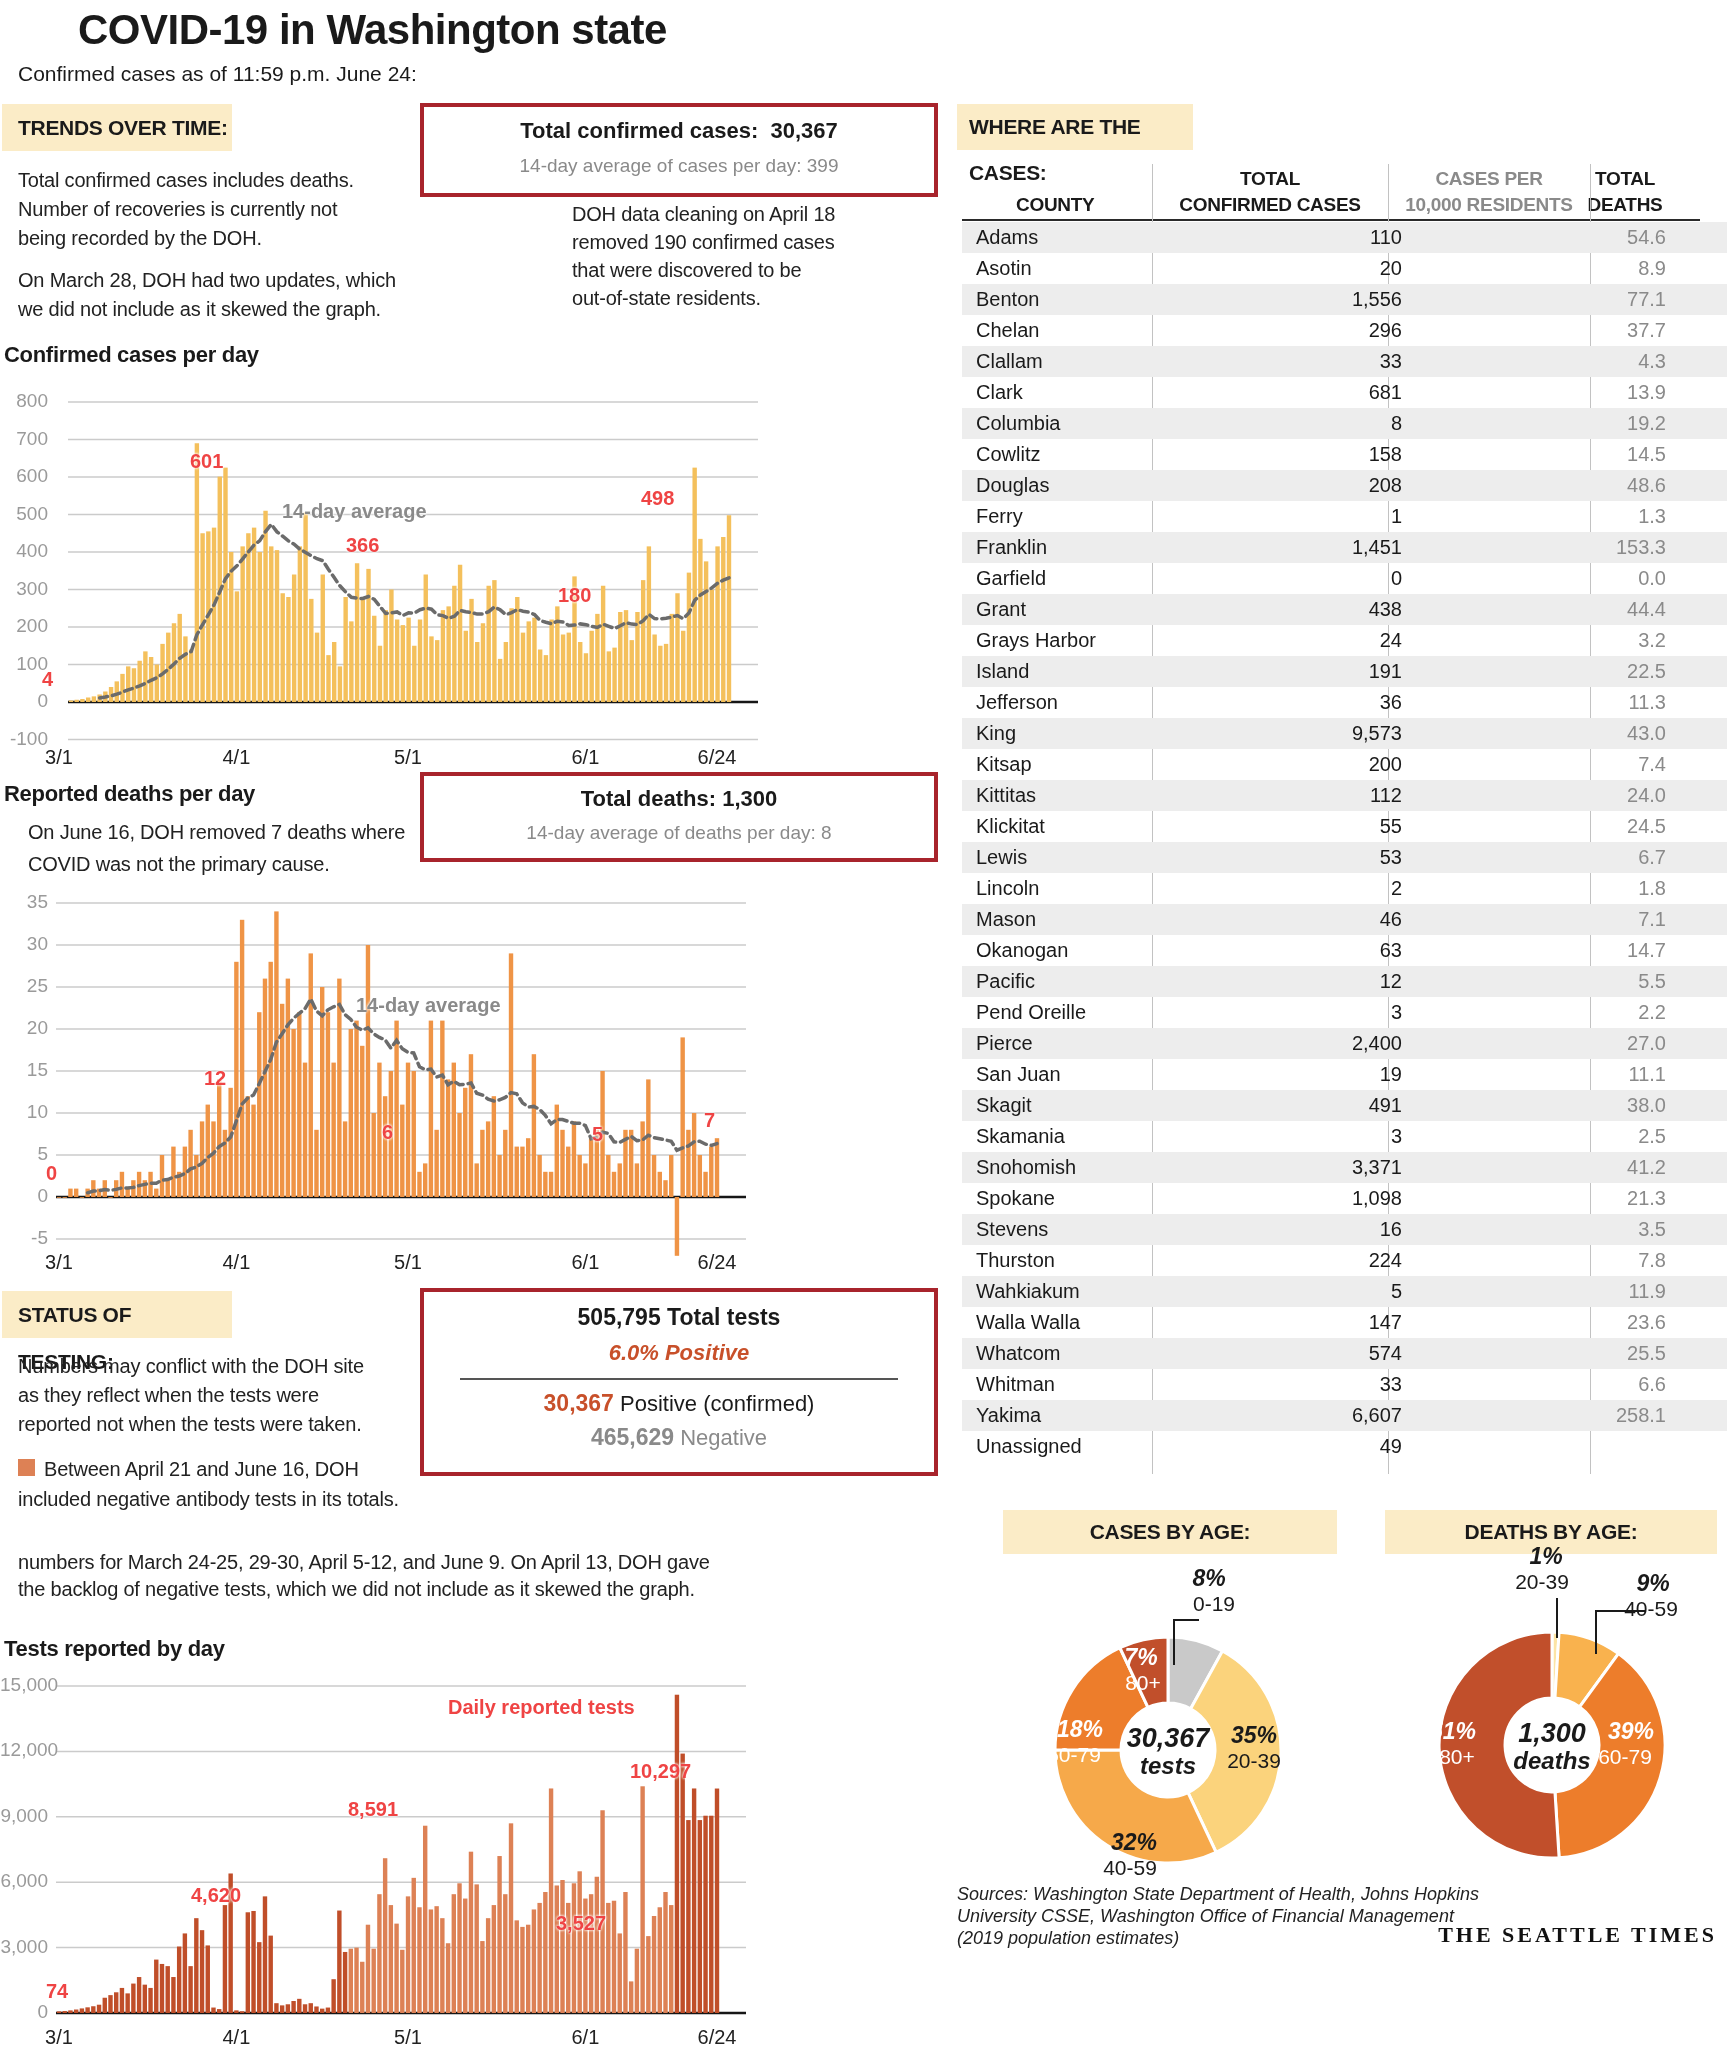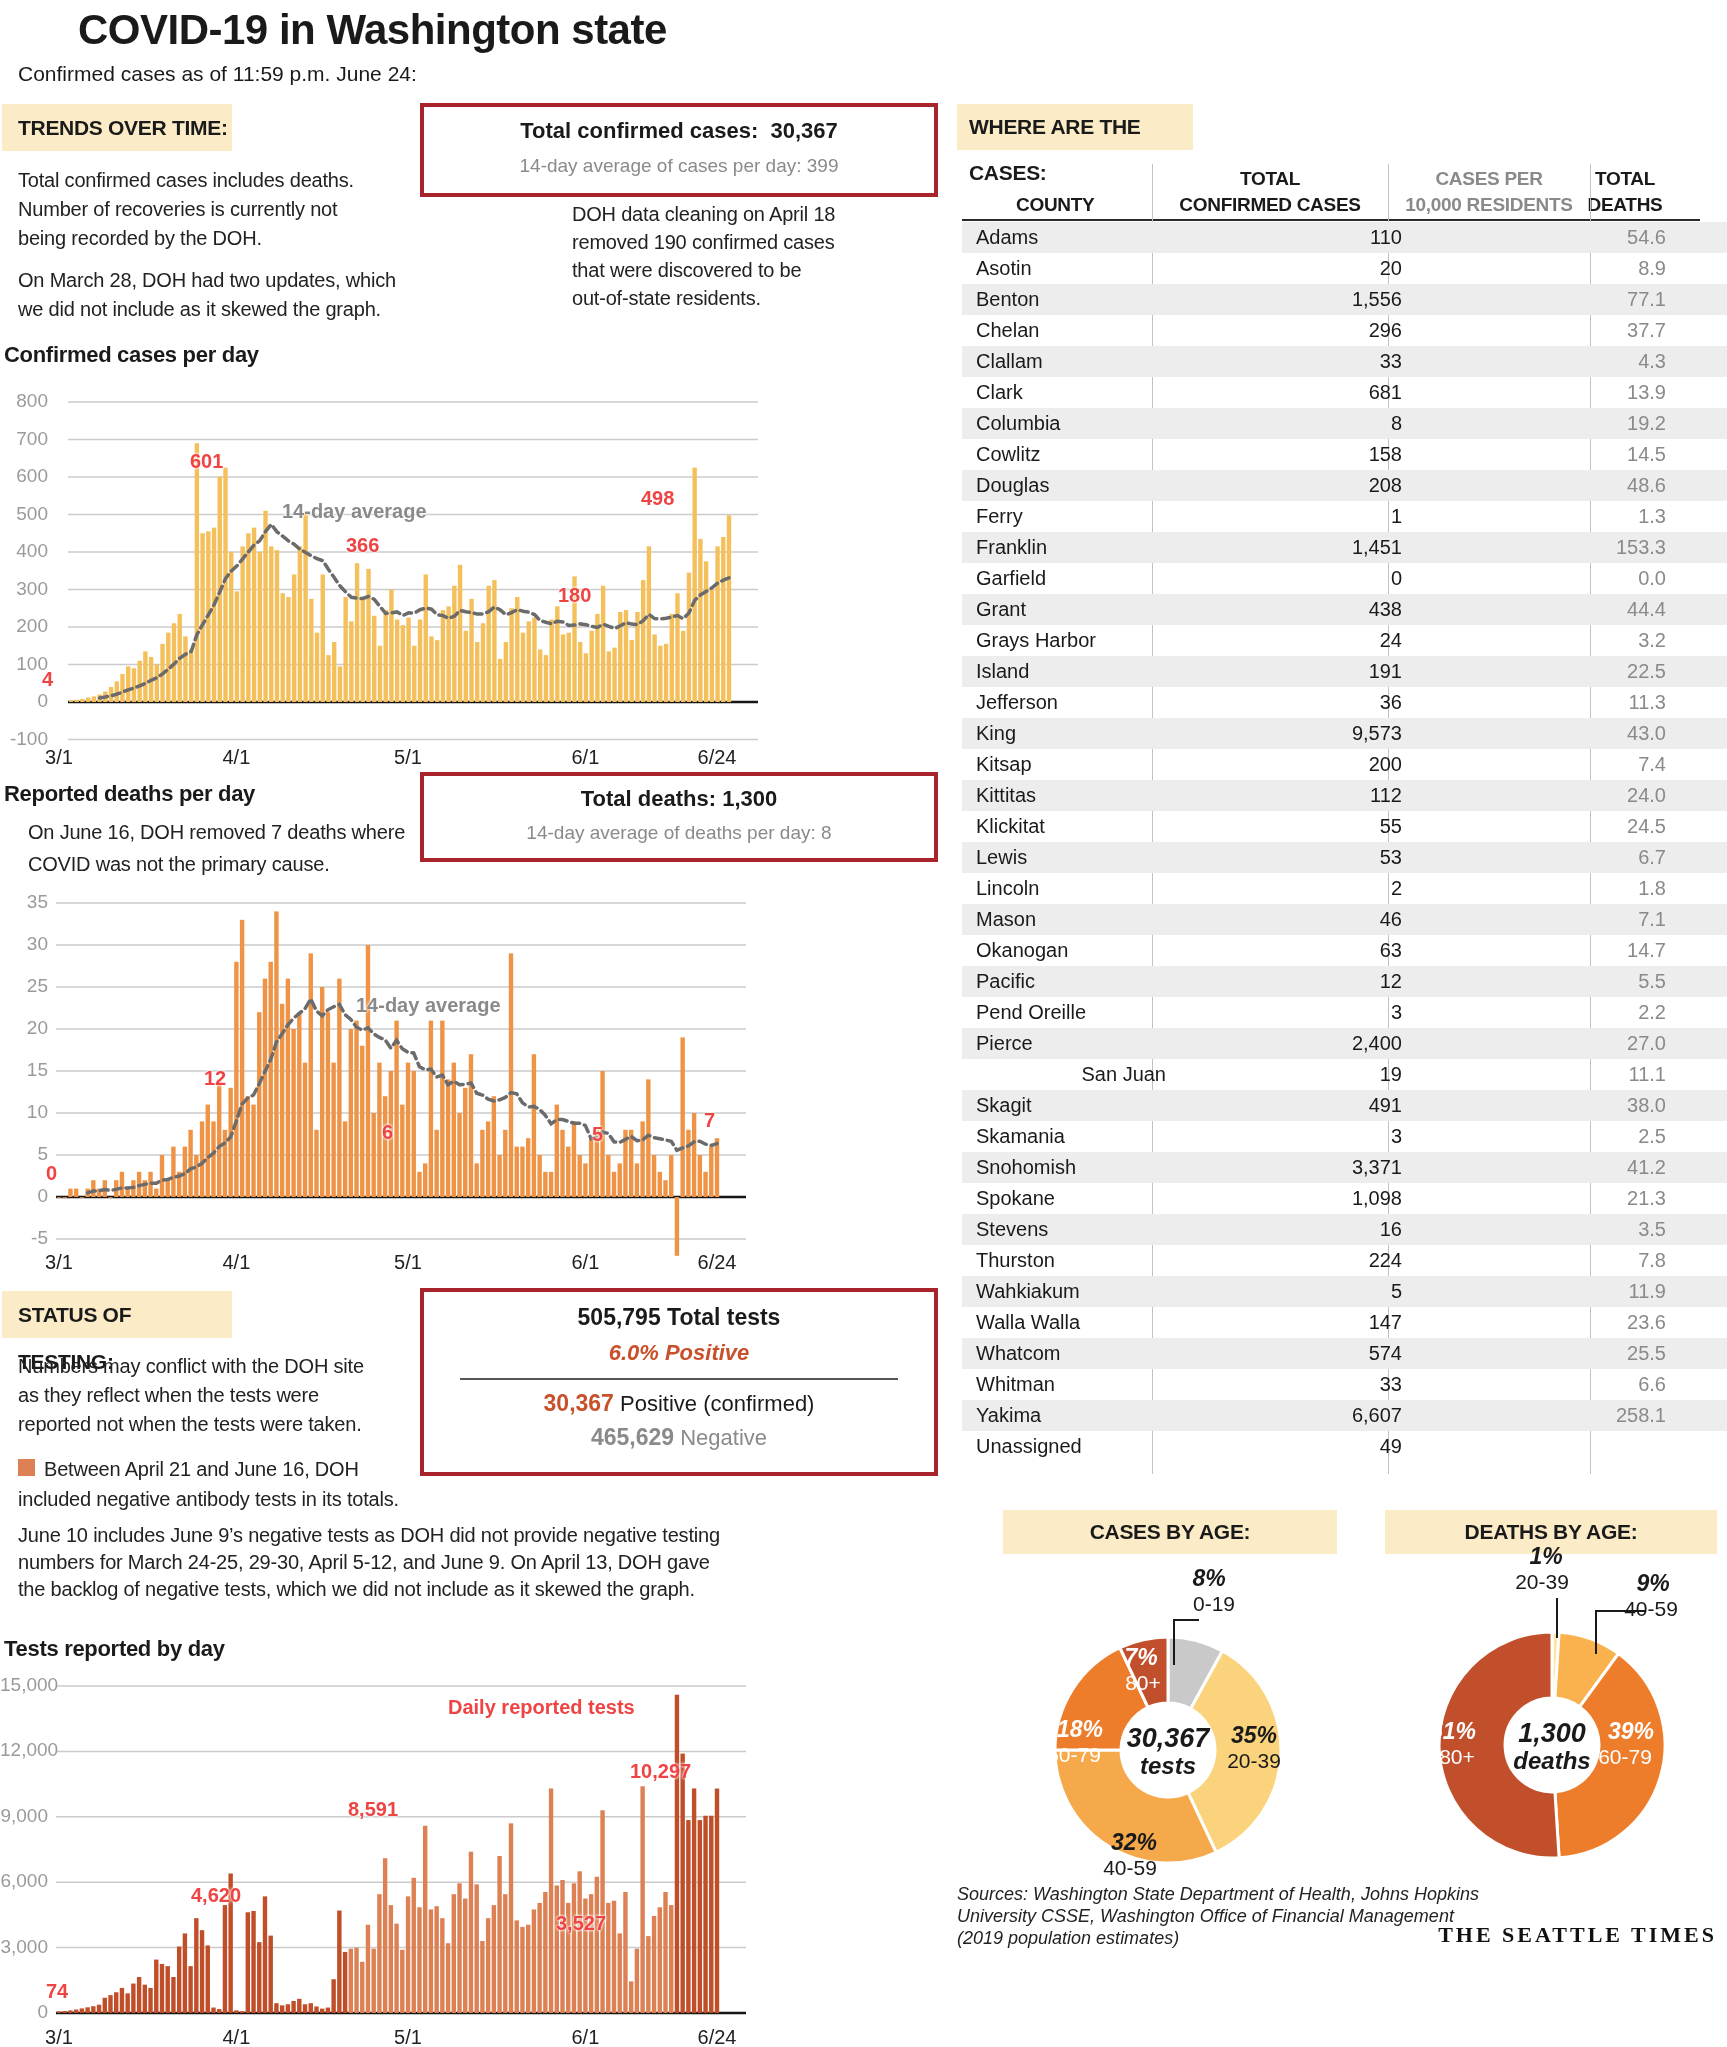--- a/index.html
+++ b/index.html
@@ -336,21 +336,20 @@
         <path d="M87.6,307.8 L93.3,306.0 L99.1,305.7 L104.8,304.5 L110.5,305.3 L116.2,304.4 L121.9,302.9 L127.7,303.0 L133.4,302.4 L139.1,300.6 L144.8,299.4 L150.5,298.2 L156.3,298.2 L162.0,295.2 L167.7,294.6 L173.4,292.2 L179.2,291.0 L184.9,288.6 L190.6,283.8 L196.3,282.0 L202.0,278.4 L207.8,272.4 L213.5,268.2 L219.2,261.6 L224.9,258.0 L230.7,252.0 L236.4,235.8 L242.1,219.0 L247.8,213.0 L253.5,210.0 L259.3,198.6 L265.0,186.6 L270.7,174.6 L276.4,157.2 L282.1,148.8 L287.9,139.8 L293.6,133.2 L299.3,128.4 L305.0,123.6 L310.8,114.0 L316.5,126.0 L322.2,130.8 L327.9,124.8 L333.6,121.8 L339.4,119.4 L345.1,129.6 L350.8,134.4 L356.5,142.2 L362.3,145.2 L368.0,142.8 L373.7,148.8 L379.4,152.4 L385.1,154.8 L390.9,163.2 L396.6,155.4 L402.3,163.8 L408.0,167.4 L413.7,168.0 L419.5,181.8 L425.2,184.8 L430.9,184.2 L436.6,192.0 L442.4,190.2 L448.1,199.8 L453.8,196.2 L459.5,199.8 L465.2,199.2 L471.0,198.0 L476.7,208.2 L482.4,210.0 L488.1,214.2 L493.8,216.0 L499.6,214.8 L505.3,212.4 L511.0,207.6 L516.7,208.8 L522.5,217.8 L528.2,222.0 L533.9,221.4 L539.6,224.4 L545.3,230.4 L551.1,238.8 L556.8,234.6 L562.5,234.6 L568.2,236.4 L574.0,238.2 L579.7,238.2 L585.4,240.6 L591.1,253.8 L596.8,252.6 L602.6,247.2 L608.3,248.4 L614.0,256.8 L619.7,257.4 L625.4,254.4 L631.2,251.4 L636.9,255.6 L642.6,255.0 L648.3,250.2 L654.1,252.6 L659.8,253.8 L665.5,255.0 L671.2,256.2 L676.9,265.2 L682.7,262.8 L688.4,261.0 L694.1,256.8 L699.8,256.2 L705.6,259.2 L711.3,260.4 L717.0,258.6" fill="none" stroke="#6b6b6b" stroke-width="3.5" stroke-dasharray="8 5" stroke-linecap="round"></path>
       </svg><div class="ytk" style="left:0;top:6px;">35</div><div class="ytk" style="left:0;top:48px;">30</div><div class="ytk" style="left:0;top:90px;">25</div><div class="ytk" style="left:0;top:132px;">20</div><div class="ytk" style="left:0;top:174px;">15</div><div class="ytk" style="left:0;top:216px;">10</div><div class="ytk" style="left:0;top:258px;">5</div><div class="ytk" style="left:0;top:300px;">0</div><div class="ytk" style="left:0;top:342px;">-5</div><div class="xtk" style="left:31px;top:366px;">3/1</div><div class="xtk" style="left:208.3727px;top:366px;">4/1</div><div class="xtk" style="left:380.0237px;top:366px;">5/1</div><div class="xtk" style="left:557.3964px;top:366px;">6/1</div><div class="xtk" style="left:688.9955px;top:366px;">6/24</div><div class="ann" style="left:46px;top:277px;">0</div><div class="ann" style="left:204px;top:182px;">12</div><div class="ann avg" style="left:356px;top:109px;">14-day average</div><div class="ann" style="left:382px;top:236px;">6</div><div class="ann" style="left:592px;top:238px;">5</div><div class="ann" style="left:704px;top:224px;">7</div></div>
 
   <div class="abs beige" style="left:2px;top:1291px;width:230px;height:47px;line-height:47px;padding-left:16px;box-sizing:border-box;">STATUS OF TESTING:</div>
   <div class="abs body-t" style="left:18px;top:1352px;">Numbers may conflict with the DOH site</div>
   <div class="abs body-t" style="left:18px;top:1381px;">as they reflect when the tests were</div>
   <div class="abs body-t" style="left:18px;top:1410px;">reported not when the tests were taken.</div>
   <div class="sq" style="left:18px;top:1459px;"></div>
   <div class="abs body-t" style="left:44px;top:1455px;">Between April 21 and June 16, DOH</div>
   <div class="abs body-t" style="left:18px;top:1485px;">included negative antibody tests in its totals.</div>
-  <div class="abs body-t" style="left:18px;top:1522px;line-height:27px;">June 10 includes June 9’s negative tests as DOH did not provide negative testing</div>
   <div class="abs body-t" style="left:18px;top:1549px;line-height:27px;">numbers for March 24-25, 29-30, April 5-12, and June 9. On April 13, DOH gave</div>
   <div class="abs body-t" style="left:18px;top:1576px;line-height:27px;">the backlog of negative tests, which we did not include as it skewed the graph.</div>
 
   <div class="abs redbox" style="left:420px;top:1288px;width:510px;height:180px;">
     <div class="abs" style="left:0;right:0;top:12px;text-align:center;font-size:23px;"><span class="b">505,795</span> <span class="b">Total tests</span></div>
     <div class="abs b it" style="left:0;right:0;top:48px;text-align:center;font-size:22px;color:#c8502a;">6.0% Positive</div>
     <div class="abs" style="left:36px;right:36px;top:86px;height:2px;background:#555;"></div>
     <div class="abs" style="left:0;right:0;top:98px;text-align:center;font-size:22px;"><span class="b" style="color:#c8502a;font-size:23px;">30,367</span> <span>Positive (confirmed)</span></div>
     <div class="abs gray" style="left:0;right:0;top:132px;text-align:center;font-size:22px;"><span class="b" style="font-size:23px;">465,629</span> <span>Negative</span></div>
   </div>
@@ -625,21 +624,21 @@
             <td class="c0" style="width: 190px;">Pend Oreille</td>
             <td class="c1" style="width: 236px;">3</td>
             <td class="c2" style="width: 202px;">2.2</td>
           </tr>
           <tr>
             <td class="c0" style="width: 190px;">Pierce</td>
             <td class="c1" style="width: 236px;">2,400</td>
             <td class="c2" style="width: 202px;">27.0</td>
           </tr>
           <tr>
-            <td class="c0" style="width: 190px; text-align: right;">San Juan</td>
+            <td class="c0" style="width: 190px;">San Juan</td>
             <td class="c1" style="width: 236px;">19</td>
             <td class="c2" style="width: 202px;">11.1</td>
           </tr>
           <tr>
             <td class="c0" style="width: 190px;">Skagit</td>
             <td class="c1" style="width: 236px;">491</td>
             <td class="c2" style="width: 202px;">38.0</td>
           </tr>
           <tr>
             <td class="c0" style="width: 190px;">Skamania</td>

